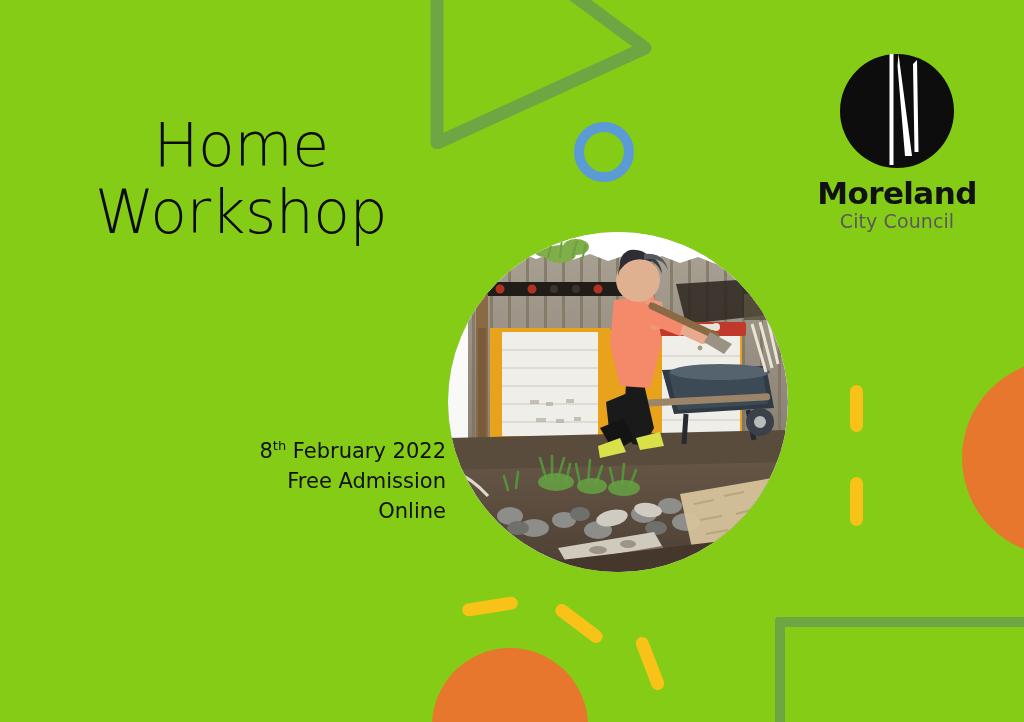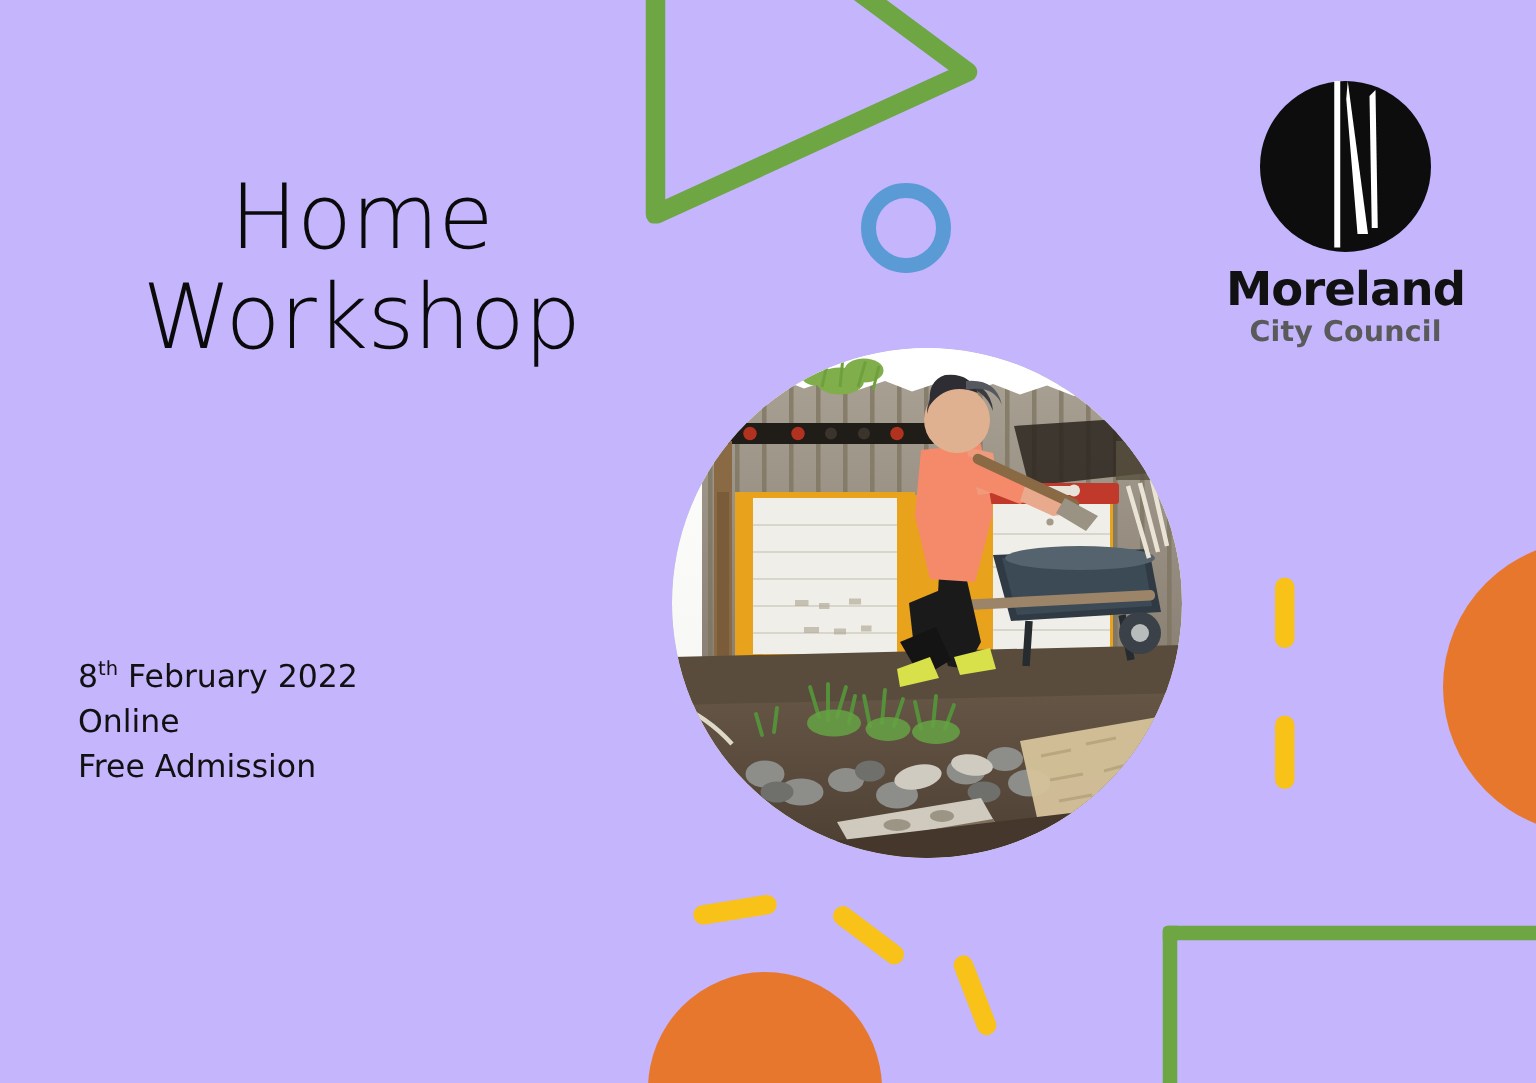--- a/index.html
+++ b/index.html
@@ -8,21 +8,21 @@
     padding: 0;
     background: #ffffff;
   }
   body {
     font-family: "Liberation Sans", sans-serif;
   }
   #poster {
     position: relative;
     width: 1024px;
     height: 722px;
-    background: #c4b5fd;
+    background: #84cc16;
     overflow: hidden;
   }
 
   
   .shape { position: absolute; }
 
   .tri-green {
     left: 420px;
     top: -66px;
     width: 240px;
@@ -92,24 +92,24 @@
     font-weight: 300;
     font-size: 60px;
     line-height: 67px;
     color: #0a0a0a;
     letter-spacing: -0.5px;
     white-space: nowrap;
   }
 
   .details-block {
     position: absolute;
-    left: 52px;
+    left: 36px;
     top: 436px;
     width: 410px;
-    text-align: left;
+    text-align: right;
   }
   .detail-line {
     font-family: "DejaVu Sans", sans-serif;
     font-weight: 400;
     font-size: 21px;
     line-height: 30px;
     color: #111111;
     white-space: nowrap;
   }
   .detail-line sup {
@@ -148,21 +148,21 @@
   .logo-word {
     font-family: "DejaVu Sans", sans-serif;
     font-weight: 700;
     font-size: 31px;
     line-height: 34px;
     color: #111111;
     letter-spacing: -0.6px;
   }
   .logo-sub {
     font-family: "DejaVu Sans", sans-serif;
-    font-weight: 700;
+    font-weight: 400;
     font-size: 19px;
     line-height: 22px;
     color: #5a5a5a;
     letter-spacing: 0.1px;
   }
 </style>
 </head>
 <body>
 
 <div id="poster">
@@ -185,22 +185,22 @@
 
   <div class="shape rect-green-corner"></div>
 
   <div class="title-block">
     <div class="title-line">Home</div>
     <div class="title-line">Workshop</div>
   </div>
 
   <div class="details-block">
     <div class="detail-line"><span>8</span><sup>th</sup><span> February 2022</span></div>
+    <div class="detail-line">Free Admission</div>
     <div class="detail-line">Online</div>
-    <div class="detail-line">Free Admission</div>
   </div>
 
   <div class="photo-circle">
     <svg width="340" height="340" viewBox="0 0 340 340" xmlns="http://www.w3.org/2000/svg">
       <defs>
         <clipPath id="circClip">
             <circle cx="170" cy="170" r="170"></circle>
           </clipPath>
         <linearGradient id="skyG" x1="0" y1="0" x2="0" y2="1">
           <stop offset="0" stop-color="#ffffff"></stop>

